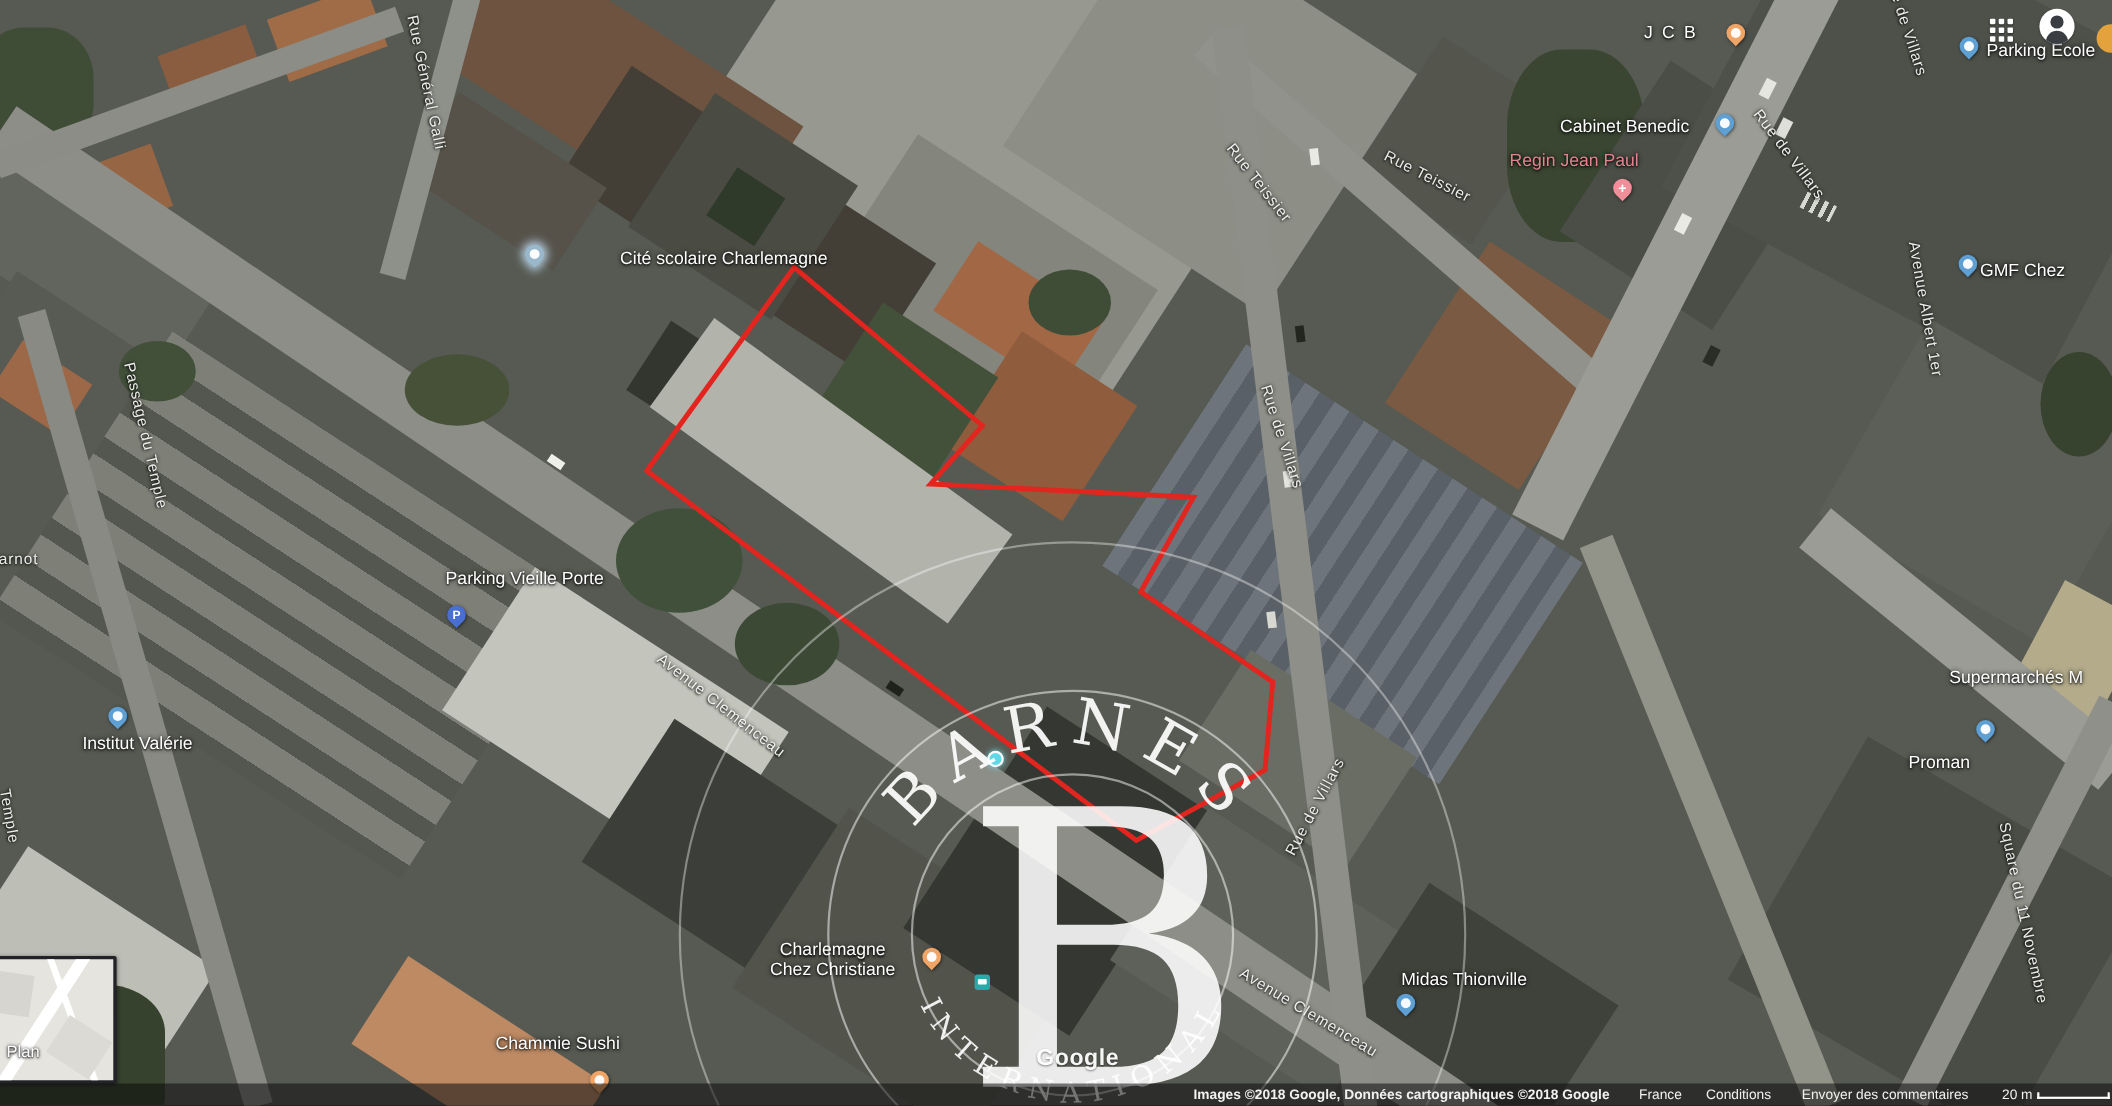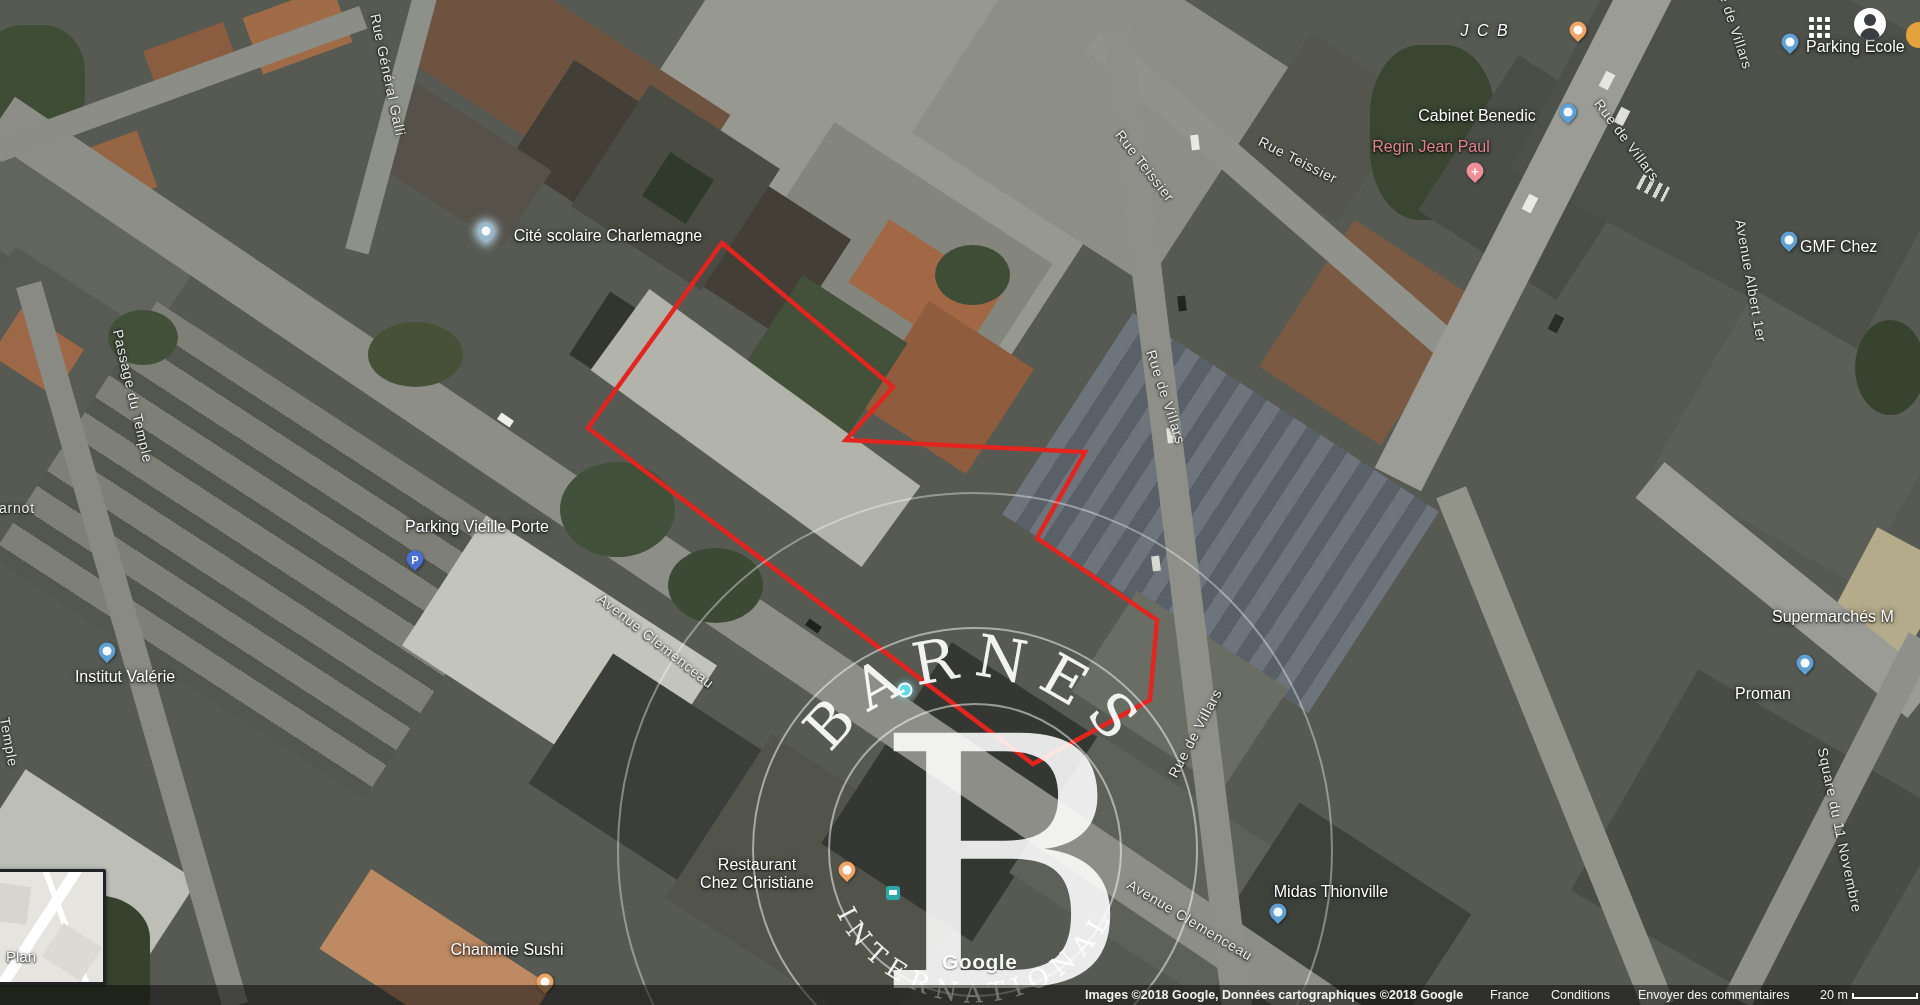--- a/index.html
+++ b/index.html
@@ -184,32 +184,32 @@
     <span class="pin p-school" style="left:486px;top:231px;"></span>
     <span class="pin p-park" style="left:415px;top:559px;"></span>
     <span class="pin p-blue" style="left:107px;top:651px;"></span>
     <span class="pin p-blue" style="left:1805px;top:663px;"></span>
     <span class="pin p-orange" style="left:847px;top:870px;"></span>
     <span class="pin p-orange" style="left:545px;top:982px;"></span>
     <span class="pin p-blue" style="left:1278px;top:912px;"></span>
     <span class="sq-icon" style="left:893px;top:893px;"></span>
     <span class="dot-icon" style="left:905px;top:690px;"></span>
 
-    <div class="poi" style="left:1485px;top:31px;transform:translate(-50%,-50%);letter-spacing:2px;font-style:italic;">J C B</div>
+    <div class="poi" style="left:1519px;top:31px;transform:translate(-50%,-50%);letter-spacing:2px;">J C B</div>
     <div class="poi" style="left:1806px;top:47px;transform:translate(0,-50%);">Parking Ecole</div>
     <div class="poi" style="left:1477px;top:116px;transform:translate(-50%,-50%);">Cabinet Benedic</div>
     <div class="poi pink" style="left:1431px;top:147px;transform:translate(-50%,-50%);">Regin Jean Paul</div>
     <div class="poi" style="left:1800px;top:247px;transform:translate(0,-50%);">GMF Chez</div>
-    <div class="poi" style="left:608px;top:236px;transform:translate(-50%,-50%);">Cité scolaire Charlemagne</div>
+    <div class="poi" style="left:658px;top:236px;transform:translate(-50%,-50%);">Cité scolaire Charlemagne</div>
     <div class="poi" style="left:477px;top:527px;transform:translate(-50%,-50%);">Parking Vieille Porte</div>
     <div class="poi" style="left:125px;top:677px;transform:translate(-50%,-50%);">Institut Valérie</div>
     <div class="poi" style="left:1772px;top:617px;transform:translate(0,-50%);">Supermarchés M</div>
     <div class="poi" style="left:1763px;top:694px;transform:translate(-50%,-50%);">Proman</div>
     <div class="poi" style="left:757px;top:874px;transform:translate(-50%,-50%);">
-      <div>Restaurant</div>
+      <div>Charlemagne</div>
       <div>Chez Christiane</div>
     </div>
     <div class="poi" style="left:507px;top:950px;transform:translate(-50%,-50%);">Chammie Sushi</div>
     <div class="poi" style="left:1331px;top:892px;transform:translate(-50%,-50%);">Midas Thionville</div>
   </div>
 
   <svg id="wm-svg" width="1920" height="1005" viewBox="0 0 1920 1005">
     <defs>
       <path id="arcT" d="M834,751 A172,172 0 0 1 1116,751"></path>
       <path id="arcB" d="M837,914 A152,152 0 0 0 1113,914"></path>

